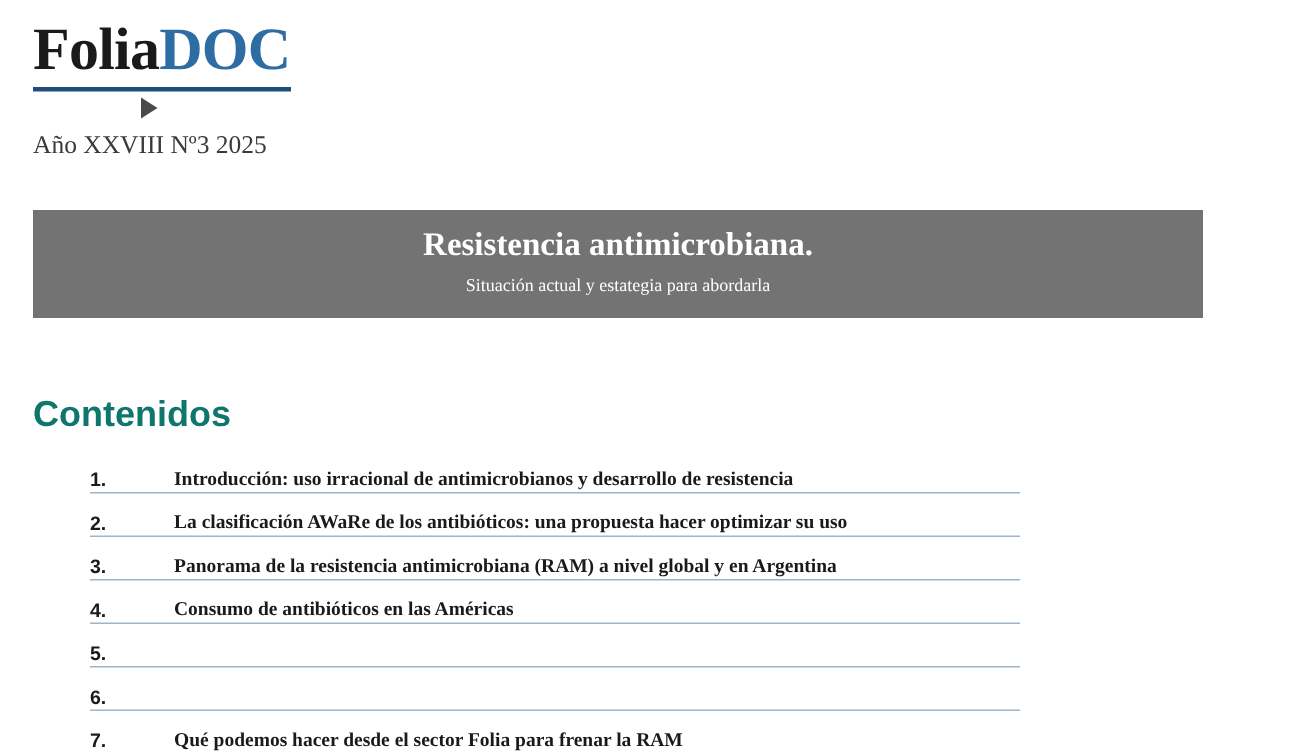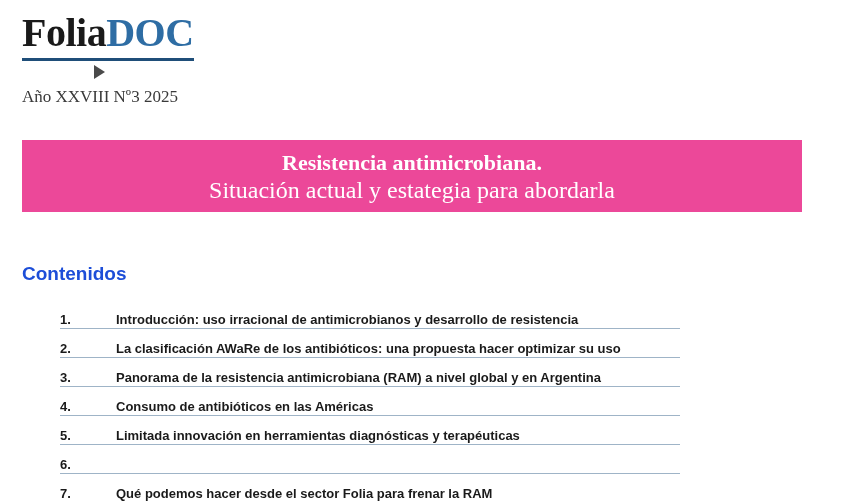--- a/index.html
+++ b/index.html
@@ -131,48 +131,48 @@
     margin-top: 2px;
   }
 
   
   .banner {
     position: absolute;
     left: 22px;
     top: 140px;
     width: 780px;
     height: 72px;
-    background: #ec4899;
+    background: #737373;
     color: #ffffff;
     display: flex;
     flex-direction: column;
     align-items: center;
     justify-content: center;
   }
   .banner-title {
     font-family: "Liberation Serif", serif;
     font-weight: bold;
     font-size: 22px;
     line-height: 28px;
   }
   .banner-subtitle {
     font-family: "Liberation Serif", serif;
+    font-size: 12px;
+    line-height: 26px;
+  }
+
+  
+  .contents-heading {
+    position: absolute;
+    left: 22px;
+    top: 263px;
+    font-family: "Liberation Sans", sans-serif;
+    font-weight: bold;
     font-size: 24px;
-    line-height: 26px;
-  }
-
-  
-  .contents-heading {
-    position: absolute;
-    left: 22px;
-    top: 263px;
-    font-family: "Liberation Sans", sans-serif;
-    font-weight: bold;
-    font-size: 19px;
-    color: #1d4ed8;
+    color: #0f766e;
   }
   .toc {
     position: absolute;
     left: 60px;
     top: 300px;
     width: 620px;
   }
   .toc-row {
     display: flex;
     align-items: flex-end;
@@ -182,21 +182,21 @@
   }
   .toc-num {
     font-family: "Liberation Sans", sans-serif;
     font-weight: bold;
     font-size: 13px;
     color: #1a1a1a;
     width: 56px;
     flex: 0 0 56px;
   }
   .toc-label {
-    font-family: Liberation Sans, sans-serif;
+    font-family: Liberation Serif, serif;
     font-weight: bold;
     font-size: 13px;
     color: #1a1a1a;
   }
 </style>
 </head>
 <body>
 
 <div class="page">
 
@@ -229,21 +229,20 @@
     <div class="toc-row">
       <span class="toc-num">3.</span>
       <span class="toc-label">Panorama de la resistencia antimicrobiana (RAM) a nivel global y en Argentina</span>
     </div>
     <div class="toc-row">
       <span class="toc-num">4.</span>
       <span class="toc-label">Consumo de antibióticos en las Américas</span>
     </div>
     <div class="toc-row">
       <span class="toc-num">5.</span>
-      <span class="toc-label">Limitada innovación en herramientas diagnósticas y terapéuticas</span>
     </div>
     <div class="toc-row">
       <span class="toc-num">6.</span>
     </div>
     <div class="toc-row">
       <span class="toc-num">7.</span>
       <span class="toc-label">Qué podemos hacer desde el sector Folia para frenar la RAM</span>
     </div>
   </div>
 

